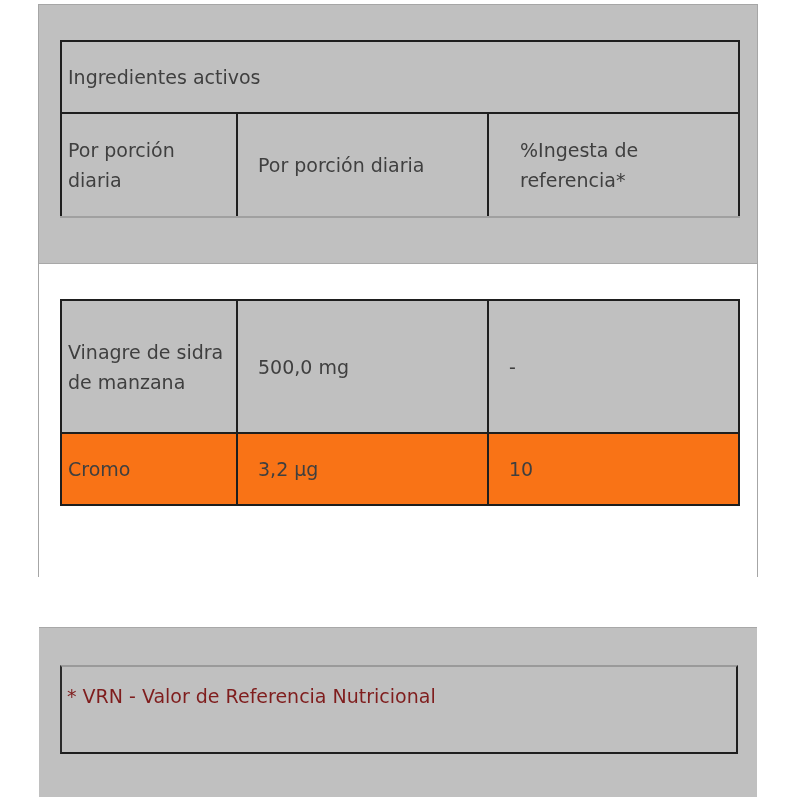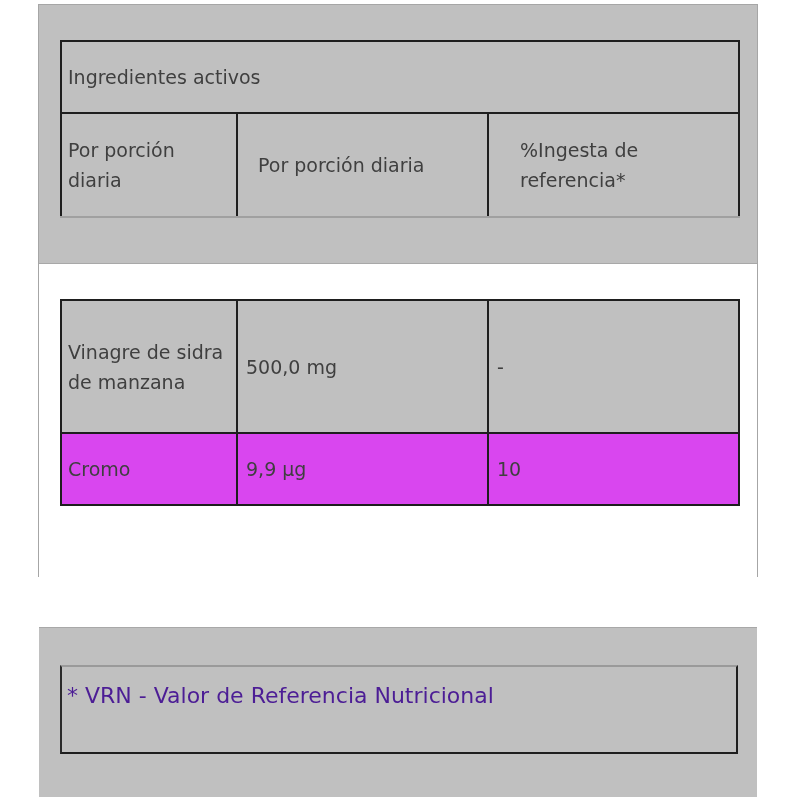--- a/index.html
+++ b/index.html
@@ -20,35 +20,35 @@
 
     .head-table { left: 21px; top: 35px; width: 678px; }
     .head-table td { border-left: 2px solid #1e1e1e; border-right: 2px solid #1e1e1e; }
     .head-table tr.title td { border-top: 2px solid #1e1e1e; border-bottom: 2px solid #1e1e1e; height: 72px; }
     .head-table tr.cols td { height: 104px; border-bottom: 2px solid #a0a0a0; vertical-align: middle; }
     .head-table tr.cols td.c2 { padding-left: 20px; }
     .head-table tr.cols td.c3 { padding-left: 31px; }
 
     .data-table { left: 21px; top: 35px; width: 678px; }
     .data-table td { border: 2px solid #1e1e1e; }
-    .data-table td.c2, .data-table td.c3 { padding-left: 8px; }
+    .data-table td.c2, .data-table td.c3 { padding-left: 20px; }
     .data-table tr.shade td { background: #c0c0c0; }
-    .data-table tr.plain td { background: #d946ef; margin-top: 37px; }
+    .data-table tr.plain td { background: #f97316; margin-top: 37px; }
     .data-table tr.r1 td { height: 133px; }
     .data-table tr.r2 td { height: 72px; }
     .data-table tr.r3 td { height: 74px; }
 
     .col1 { width: 176px; }
     .col2 { width: 251px; }
     .col3 { width: 251px; }
 
     .note-box { position: absolute; left: 21px; top: 37px; width: 678px; height: 89px;
                 box-sizing: border-box; border: 2px solid #1e1e1e; border-top-color: #9a9a9a;
                 border-left-color: #2a2a2a; padding: 18px 5px 0 5px; }
-    .note-text { font-size: 22px; color: #4c1d95; line-height: 22px; }
+    .note-text { font-size: 19px; color: #7f1d1d; line-height: 22px; }
   </style>
 </head>
 <body>
 
 <div class="frame">
 
   <div class="section gray sec-head">
     <table class="head-table">
       <colgroup>
           <col class="col1">
@@ -76,21 +76,21 @@
           <col class="col3">
         </colgroup>
       <tbody>
           <tr class="shade r1">
         <td class="c1">Vinagre de sidra de manzana</td>
         <td class="c2">500,0 mg</td>
         <td class="c3">-</td>
       </tr>
       <tr class="plain r2">
         <td class="c1">Cromo</td>
-        <td class="c2">9,9 µg</td>
+        <td class="c2">3,2 µg</td>
         <td class="c3">10</td>
       </tr>
     </tbody>
       </table>
   </div>
 
   <div class="section gray sec-foot">
     <div class="note-box">
       <div class="note-text">* VRN - Valor de Referencia Nutricional</div>
     </div>

